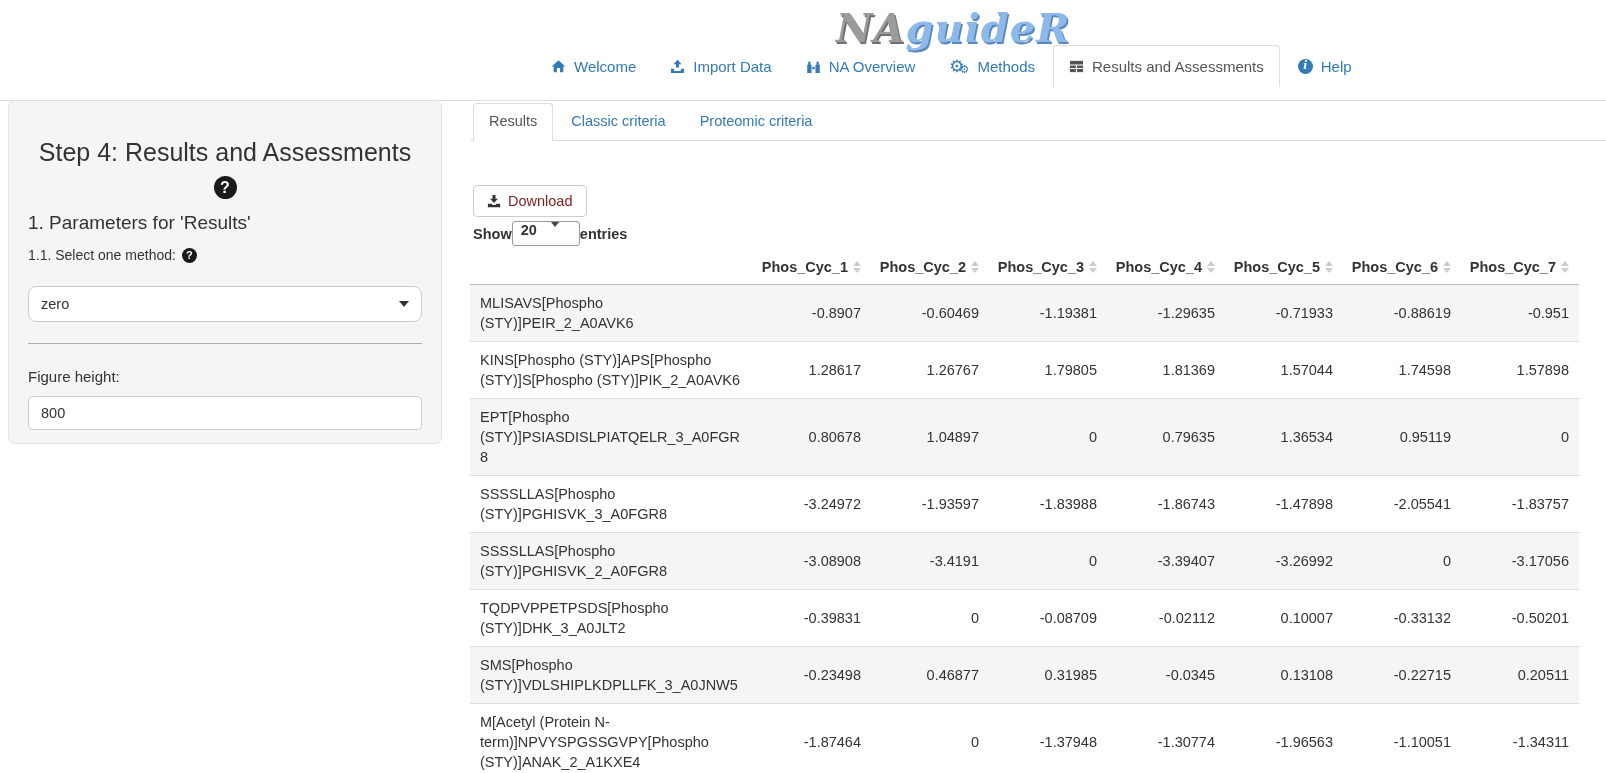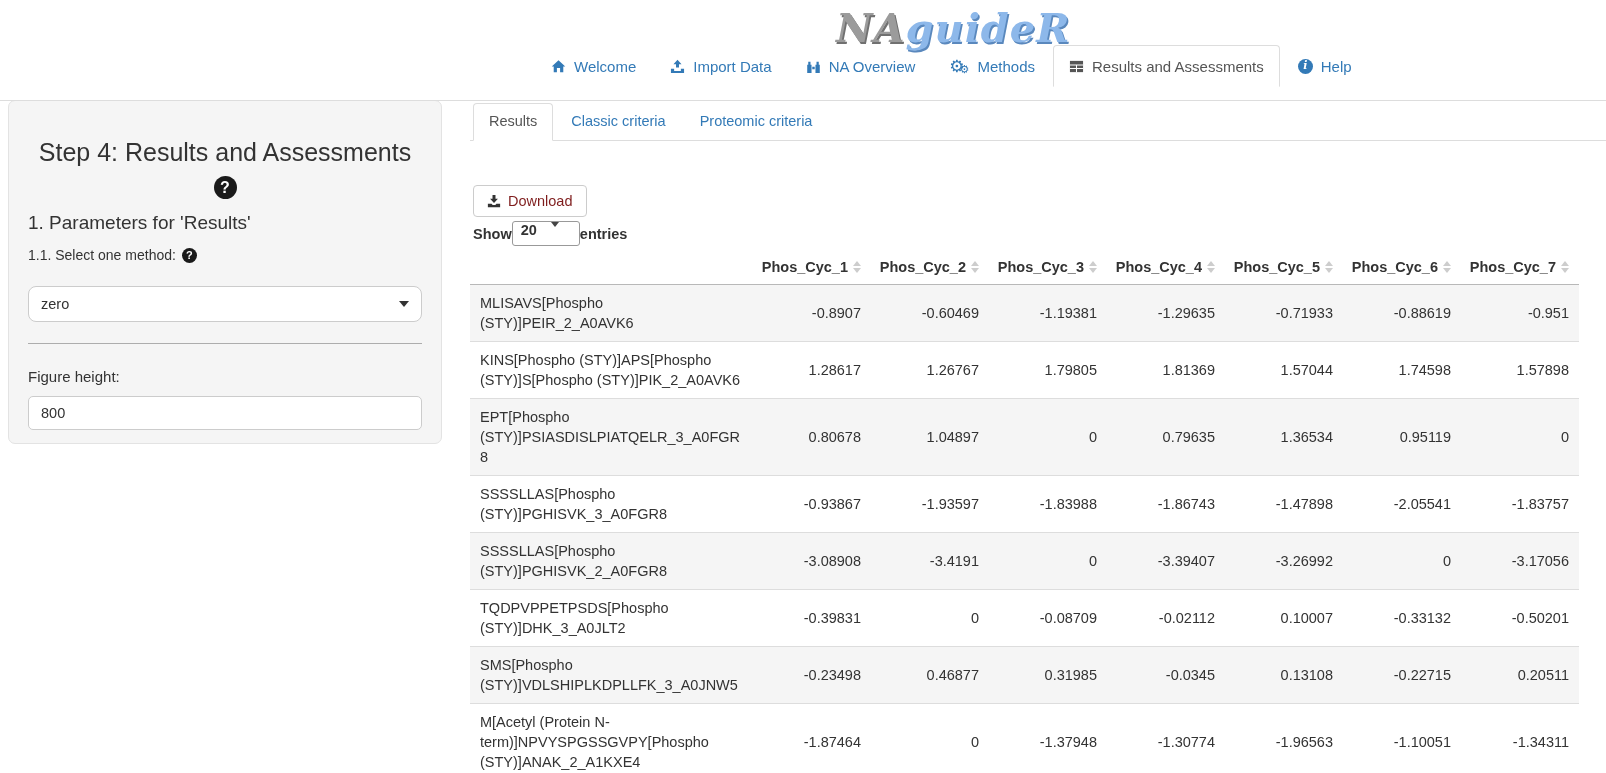--- a/index.html
+++ b/index.html
@@ -294,21 +294,21 @@
           <td>0.80678</td>
           <td>1.04897</td>
           <td>0</td>
           <td>0.79635</td>
           <td>1.36534</td>
           <td>0.95119</td>
           <td>0</td>
         </tr>
         <tr>
           <td class="row-name">SSSSLLAS[Phospho (STY)]PGHISVK_3_A0FGR8</td>
-          <td>-0.93867</td>
+          <td>-3.24972</td>
           <td>-1.93597</td>
           <td>-1.83988</td>
           <td>-1.86743</td>
           <td>-1.47898</td>
           <td>-2.05541</td>
           <td>-1.83757</td>
         </tr>
         <tr>
           <td class="row-name">SSSSLLAS[Phospho (STY)]PGHISVK_2_A0FGR8</td>
           <td>-3.08908</td>

